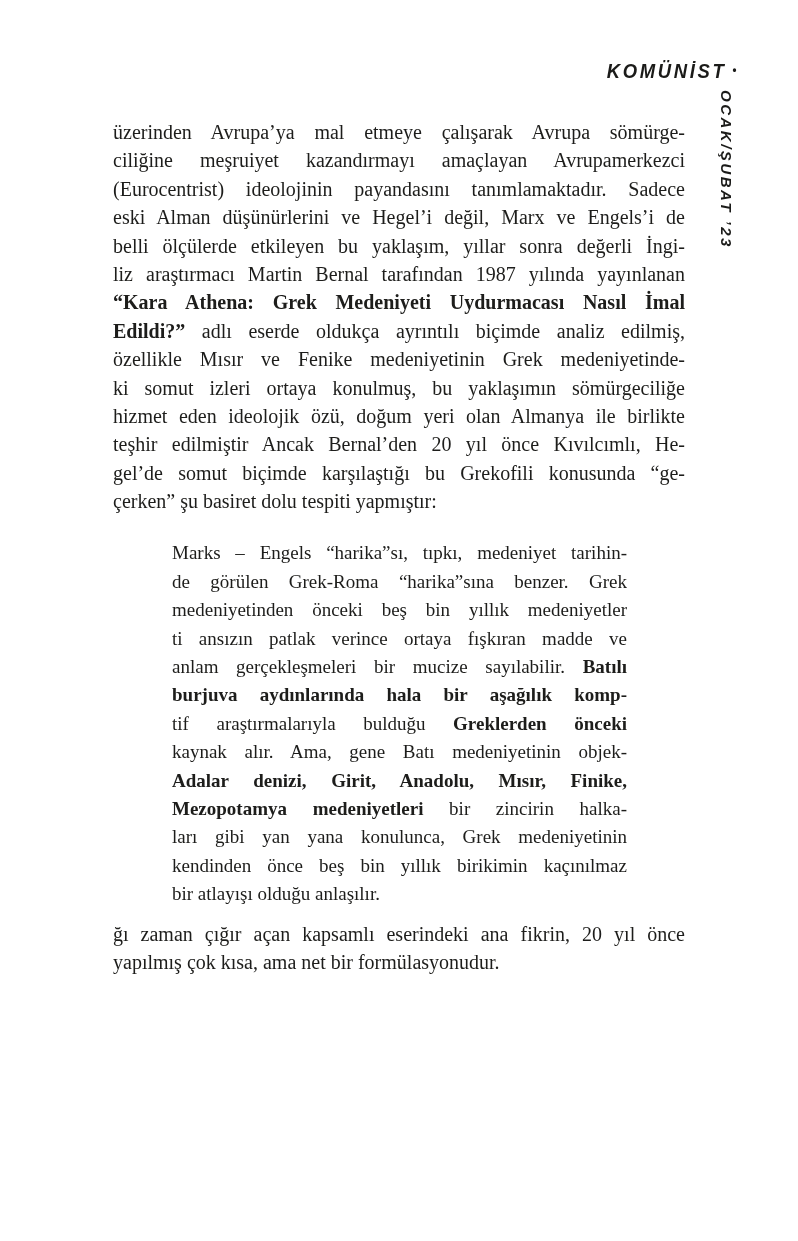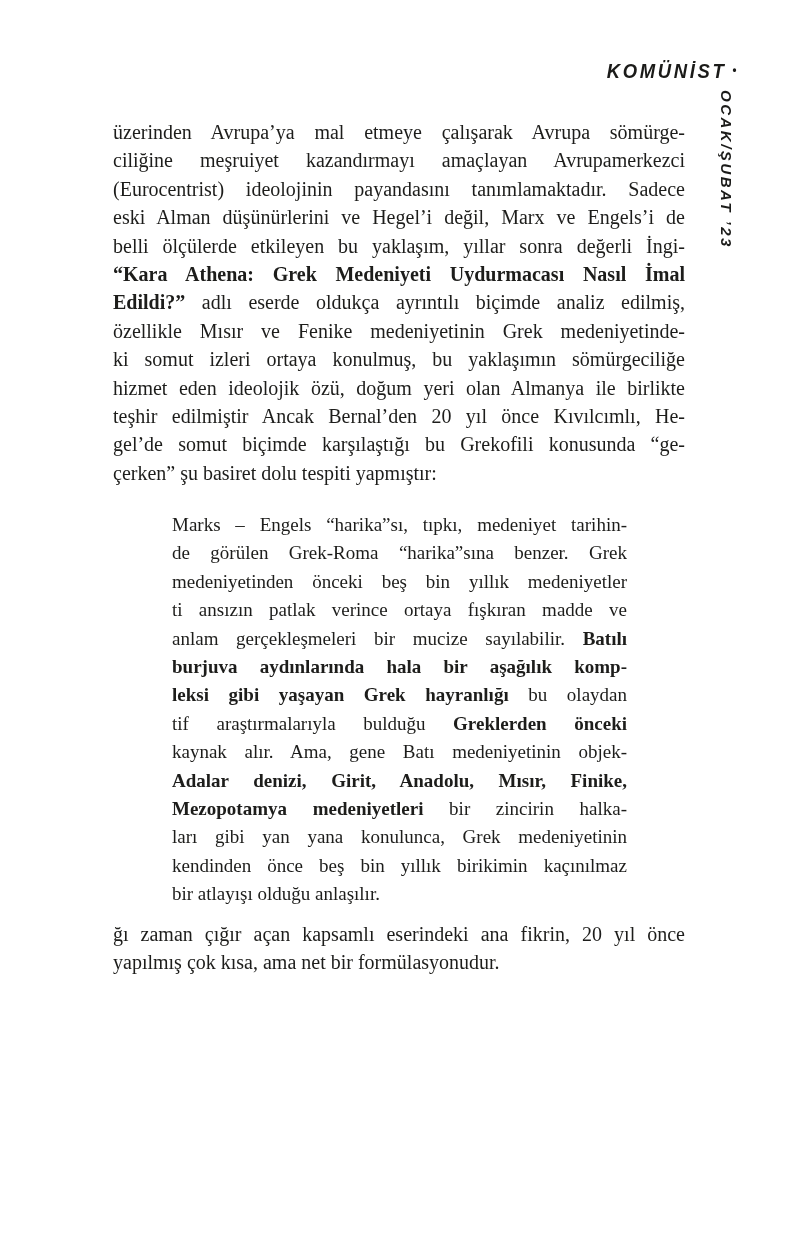--- a/index.html
+++ b/index.html
@@ -70,37 +70,37 @@
   <div class="issue-vertical">OCAK/ŞUBAT ’23</div>
 
   <main class="textcol">
     <div>
         <div class="para body">
           <div class="line"><span>üzerinden Avrupa’ya mal etmeye çalışarak Avrupa sömürge-</span></div>
           <div class="line"><span>ciliğine meşruiyet kazandırmayı amaçlayan Avrupamerkezci</span></div>
           <div class="line"><span>(Eurocentrist) ideolojinin payandasını tanımlamaktadır. Sadece</span></div>
           <div class="line"><span>eski Alman düşünürlerini ve Hegel’i değil, Marx ve Engels’i de</span></div>
           <div class="line"><span>belli ölçülerde etkileyen bu yaklaşım, yıllar sonra değerli İngi-</span></div>
+          <div class="line"><span>liz araştırmacı Martin Bernal tarafından 1987 yılında yayınlanan</span></div>
           <div class="line"><span class="bold">“Kara Athena: Grek Medeniyeti Uydurmacası Nasıl İmal</span></div>
           <div class="line"><span class="bold">Edildi?”</span><span> adlı eserde oldukça ayrıntılı biçimde analiz edilmiş,</span></div>
           <div class="line"><span>özellikle Mısır ve Fenike medeniyetinin Grek medeniyetinde-</span></div>
           <div class="line"><span>ki somut izleri ortaya konulmuş, bu yaklaşımın sömürgeciliğe</span></div>
           <div class="line"><span>hizmet eden ideolojik özü, doğum yeri olan Almanya ile birlikte</span></div>
           <div class="line"><span>teşhir edilmiştir Ancak Bernal’den 20 yıl önce Kıvılcımlı, He-</span></div>
           <div class="line"><span>gel’de somut biçimde karşılaştığı bu Grekofili konusunda “ge-</span></div>
           <div class="line last"><span>çerken” şu basiret dolu tespiti yapmıştır:</span></div>
         </div>
         <div class="para quote">
           <div class="line"><span>Marks – Engels “harika”sı, tıpkı, medeniyet tarihin-</span></div>
           <div class="line"><span>de görülen Grek-Roma “harika”sına benzer. Grek</span></div>
           <div class="line"><span>medeniyetinden önceki beş bin yıllık medeniyetler</span></div>
           <div class="line"><span>ti ansızın patlak verince ortaya fışkıran madde ve</span></div>
           <div class="line"><span>anlam gerçekleşmeleri bir mucize sayılabilir. </span><span class="bold">Batılı</span></div>
           <div class="line"><span class="bold">burjuva aydınlarında hala bir aşağılık komp-</span></div>
-          <div class="line"><span class="bold">leksi gibi yaşayan Grek hayranlığı</span><span> bu olaydan</span></div>
           <div class="line"><span>tif araştırmalarıyla bulduğu </span><span class="bold">Greklerden önceki</span></div>
           <div class="line"><span>kaynak alır. Ama, gene Batı medeniyetinin objek-</span></div>
           <div class="line"><span class="bold">Adalar denizi, Girit, Anadolu, Mısır, Finike,</span></div>
           <div class="line"><span class="bold">Mezopotamya medeniyetleri</span><span> bir zincirin halka-</span></div>
           <div class="line"><span>ları gibi yan yana konulunca, Grek medeniyetinin</span></div>
           <div class="line"><span>kendinden önce beş bin yıllık birikimin kaçınılmaz</span></div>
           <div class="line last"><span>bir atlayışı olduğu anlaşılır.</span></div>
         </div>
         <div class="para body">
           <div class="line"><span>ğı zaman çığır açan kapsamlı eserindeki ana fikrin, 20 yıl önce</span></div>

